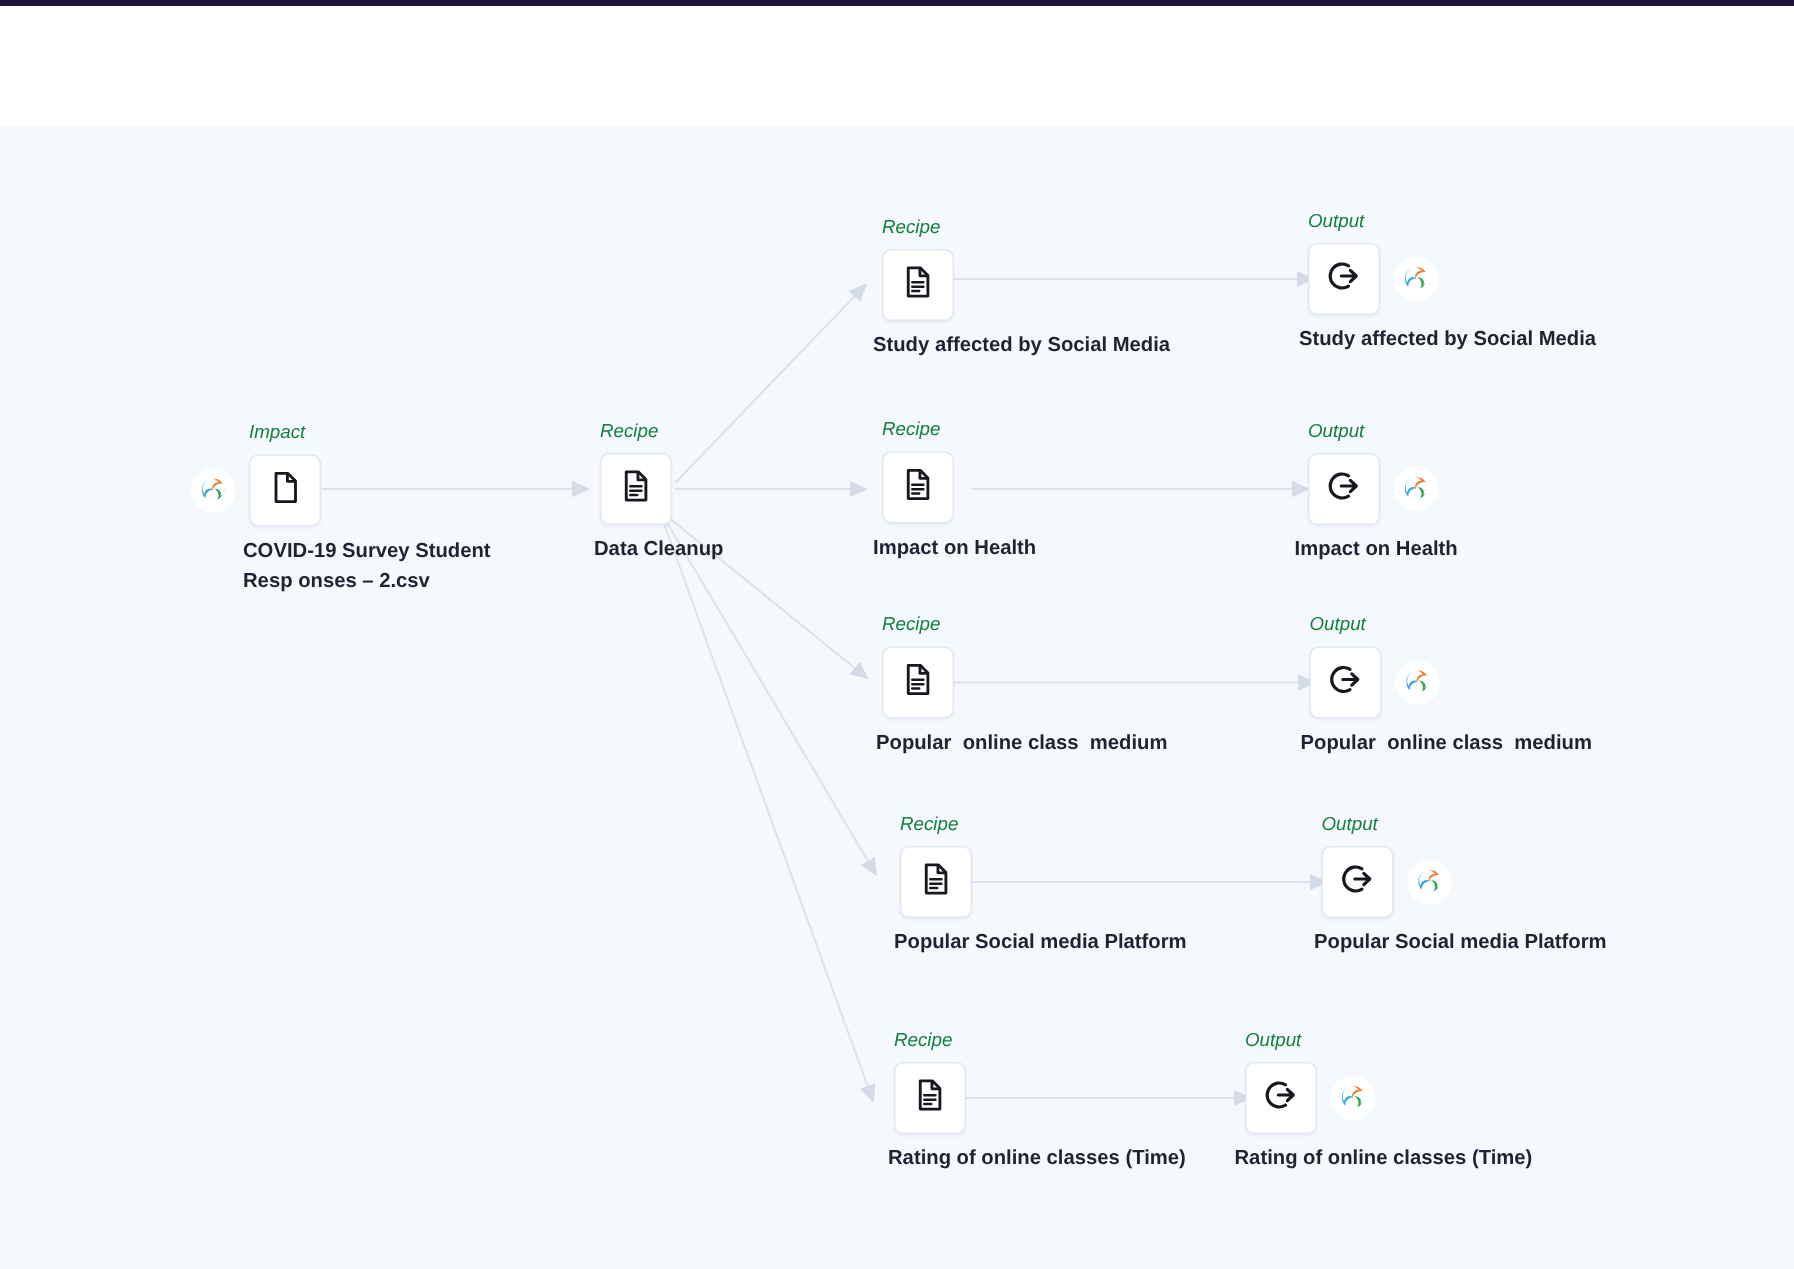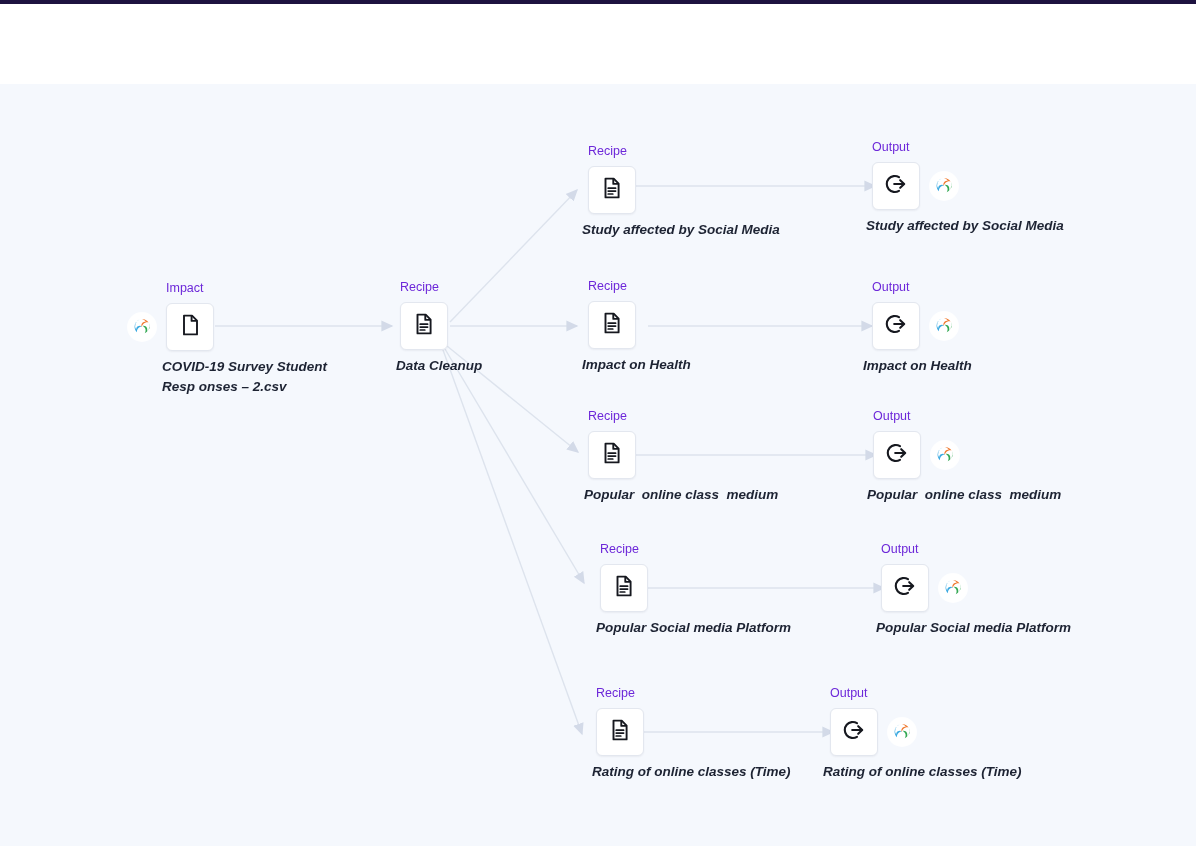--- a/index.html
+++ b/index.html
@@ -52,22 +52,23 @@
     pointer-events: none;
   }
 
   
   .node { position: absolute; }
 
   .node-kind {
     position: absolute;
     left: 0; top: -22px;
     font-size: 12.5px;
-    color: #6d28d9;
+    color: #15803d;
     white-space: nowrap;
+    font-style: italic;
   }
 
   .node-box {
     position: absolute;
     left: 0; top: 0;
     width: 48px; height: 48px;
     background: #ffffff;
     border: 1px solid #e3e7ef;
     border-radius: 6px;
     box-shadow: 0 1px 2px rgba(30,40,70,.06);
@@ -76,21 +77,20 @@
   }
 
   .node-label {
     position: absolute;
     top: 54px;
     font-size: 13.5px;
     font-weight: bold;
     color: #1d2333;
     white-space: pre;
     line-height: 20px;
-    font-style: italic;
   }
   .node-label.wrap { white-space: pre-wrap; width: 200px; }
 
   .badge {
     position: absolute;
     width: 28px; height: 28px;
     border-radius: 50%;
     background: #ffffff;
     display: flex; align-items: center; justify-content: center;
     box-shadow: 0 0 0 1px rgba(255,255,255,.9);

